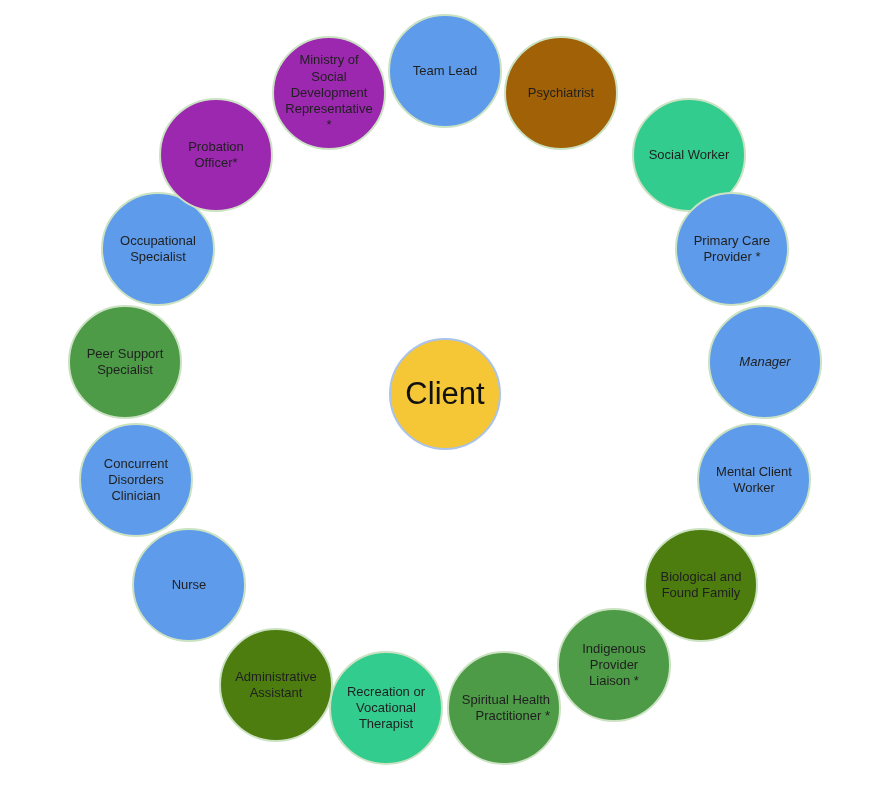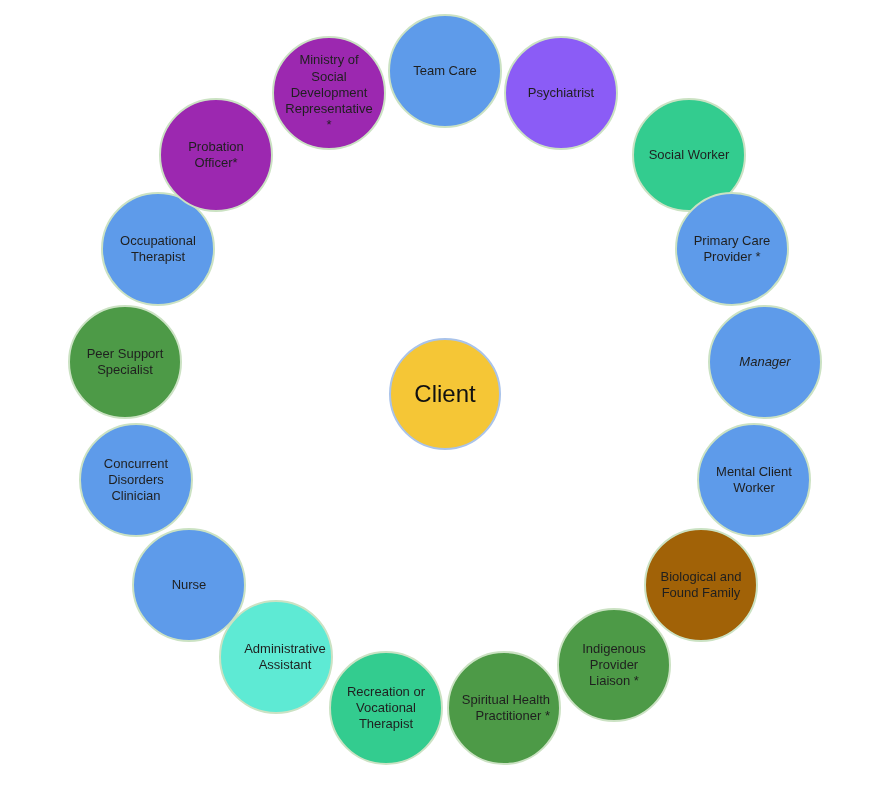--- a/index.html
+++ b/index.html
@@ -35,76 +35,76 @@
   .role-circle .label {
     max-width: 92px;
     display: inline-block;
   }
   .center-circle {
     width: 112px;
     height: 112px;
     left: 389px;
     top: 338px;
     border: 2px solid #A9C3EA;
-    font-size: 24px;
+    font-size: 31px;
     color: #111111;
   }
 </style>
 </head>
 <body>
 
 <div class="canvas">
   <div class="circle center-circle" style="background: rgb(245, 198, 54); border-color: rgb(169, 195, 234);">
     <span class="label">Client</span>
   </div>
   <div>
       <div class="circle role-circle" style="left: 388px; top: 14px; background: rgb(94, 155, 234);">
-        <span class="label">Team Care</span>
+        <span class="label">Team Lead</span>
       </div>
-      <div class="circle role-circle" style="left: 504px; top: 36px; background: #8b5cf6;">
+      <div class="circle role-circle" style="left: 504px; top: 36px; background: #a16207;">
         <span class="label">Psychiatrist</span>
       </div>
       <div class="circle role-circle" style="left: 632px; top: 98px; background: rgb(51, 204, 143);">
         <span class="label">Social Worker</span>
       </div>
       <div class="circle role-circle" style="left: 675px; top: 192px; background: rgb(94, 155, 234);">
         <span class="label">Primary Care Provider *</span>
       </div>
       <div class="circle role-circle" style="left: 708px; top: 305px; background: rgb(94, 155, 234); font-style: italic;">
         <span class="label">Manager</span>
       </div>
       <div class="circle role-circle" style="left: 697px; top: 423px; background: rgb(94, 155, 234);">
         <span class="label">Mental Client Worker</span>
       </div>
-      <div class="circle role-circle" style="left: 644px; top: 528px; background: #a16207;">
+      <div class="circle role-circle" style="left: 644px; top: 528px; background: #4d7c0f;">
         <span class="label">Biological and Found Family</span>
       </div>
       <div class="circle role-circle" style="left: 557px; top: 608px; background: rgb(77, 154, 71);">
         <span class="label">Indigenous Provider Liaison *</span>
       </div>
       <div class="circle role-circle" style="left: 447px; top: 651px; background: rgb(77, 154, 71); text-align: right;">
         <span class="label">Spiritual Health Practitioner *</span>
       </div>
       <div class="circle role-circle" style="left: 329px; top: 651px; background: rgb(51, 204, 143);">
         <span class="label">Recreation or Vocational Therapist</span>
       </div>
-      <div class="circle role-circle" style="left: 219px; top: 600px; background: #5eead4; justify-content: flex-end;">
+      <div class="circle role-circle" style="left: 219px; top: 628px; background: #4d7c0f;">
         <span class="label">Administrative Assistant</span>
       </div>
       <div class="circle role-circle" style="left: 132px; top: 528px; background: rgb(94, 155, 234);">
         <span class="label">Nurse</span>
       </div>
       <div class="circle role-circle" style="left: 79px; top: 423px; background: rgb(94, 155, 234); align-items: center;">
         <span class="label">Concurrent Disorders Clinician</span>
       </div>
       <div class="circle role-circle" style="left: 68px; top: 305px; background: rgb(77, 154, 71);">
         <span class="label">Peer Support Specialist</span>
       </div>
       <div class="circle role-circle" style="left: 101px; top: 192px; background: rgb(94, 155, 234);">
-        <span class="label">Occupational Therapist</span>
+        <span class="label">Occupational Specialist</span>
       </div>
       <div class="circle role-circle" style="left: 159px; top: 98px; background: rgb(156, 40, 176);">
         <span class="label">Probation Officer*</span>
       </div>
       <div class="circle role-circle" style="left: 272px; top: 36px; background: rgb(156, 40, 176);">
         <span class="label">Ministry of Social Development Representative *</span>
       </div>
     </div>
 </div>
 

